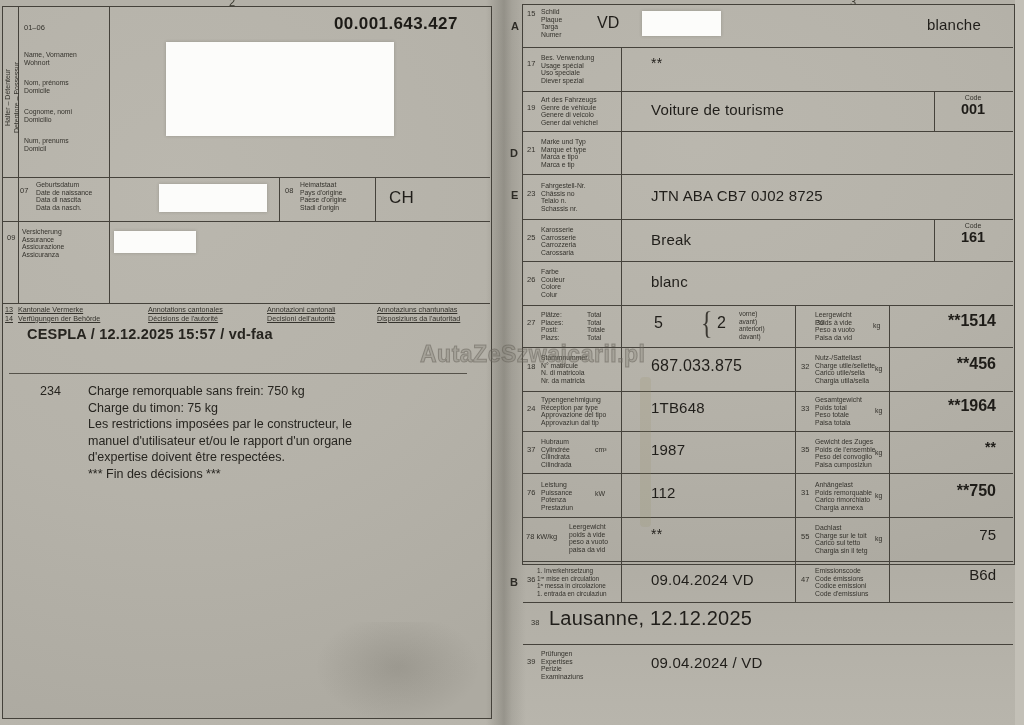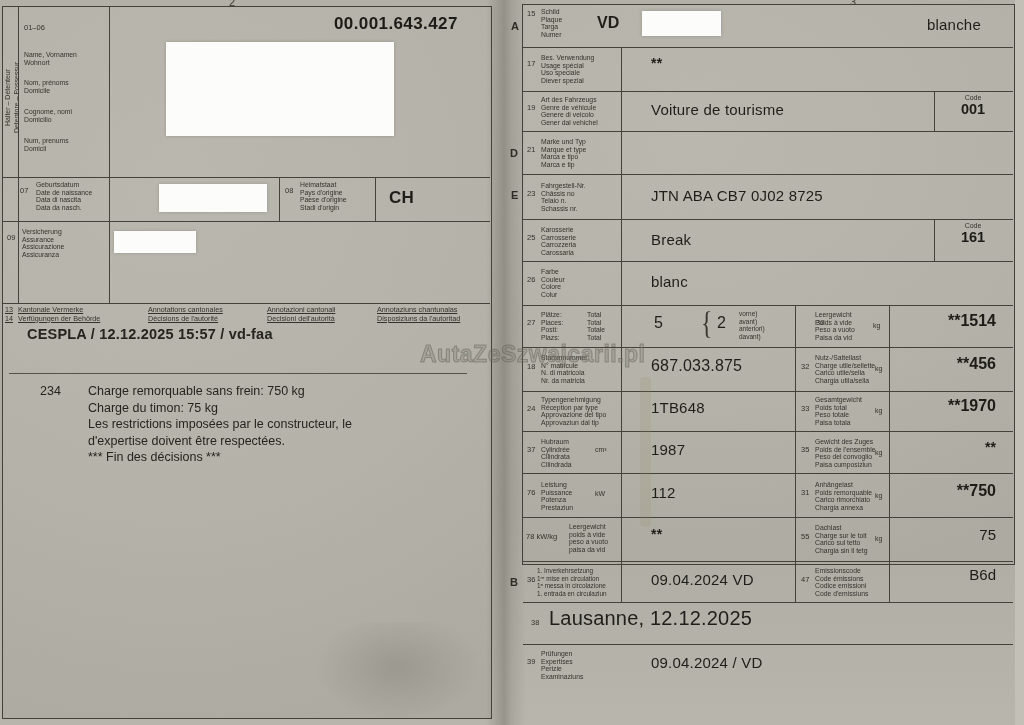--- a/index.html
+++ b/index.html
@@ -9,21 +9,21 @@
   .page{position:absolute;border:1.5px solid #44413a;
         background:radial-gradient(120% 80% at 35% 25%,#bab7ae 0%,#b5b2a9 55%,#adaaa1 100%);}
   .ln{position:absolute;background:#45423b;}
   .ln.h{height:1px;}
   .ln.v{width:1px;}
   .ln.thin{height:1px;background:#55524a;}
   .n{position:absolute;font-size:7.5px;color:#34322c;line-height:8px;}
   .l{position:absolute;font-size:6.8px;line-height:7.6px;white-space:pre-line;color:#34322c;}
   .l.und{text-decoration:underline;font-size:7.2px;line-height:8.6px;}
   .v{position:absolute;font-size:15px;color:#201e1a;letter-spacing:.2px;white-space:nowrap;}
-  .v.b{font-weight:bold;}
+  .v.b{font-weight:normal;}
   .u{position:absolute;font-size:7px;color:#34322c;}
   .redact{position:absolute;background:#fcfcfa;box-shadow:0 0 3px rgba(60,58,50,.25);}
   .docnum{position:absolute;font-size:17px;font-weight:bold;letter-spacing:.4px;color:#1d1b17;}
   .entry{position:absolute;font-size:14.5px;font-weight:bold;letter-spacing:.2px;color:#26241f;white-space:nowrap;}
   .dec{position:absolute;font-size:12.5px;line-height:16.5px;color:#26241f;white-space:nowrap;}
   .vert-label{position:absolute;left:-76px;top:82px;width:170px;text-align:center;
               transform:rotate(-90deg);font-size:7px;line-height:8.5px;color:#34322c;}
   .letter{position:absolute;font-size:11px;font-weight:bold;color:#2b2924;}
   .tick{position:absolute;font-size:11px;color:#3a382f;}
   .rv{position:absolute;left:366px;width:123px;padding-right:16px;text-align:right;
@@ -107,20 +107,21 @@
 Decisioni dell'autorità</div>
     <div class="l und" style="left:374px;top:299px">Annotaziuns chantunalas
 Disposiziuns da l'autoritad</div>
     <span class="entry" style="left:24px;top:319px">CESPLA / 12.12.2025 15:57 / vd-faa</span>
 
     <span class="dec" style="left:37px;top:376px">234</span>
     <div class="dec" style="left:85px;top:376px">
       <div>Charge remorquable sans frein: 750 kg</div>
       <div>Charge du timon: 75 kg</div>
       <div>Les restrictions imposées par le constructeur, le</div>
+      <div>manuel d'utilisateur et/ou le rapport d'un organe</div>
       <div>d'expertise doivent être respectées.</div>
       <div>*** Fin des décisions ***</div>
     </div>
 
     <div class="crease" style="left:290px;top:615px;width:190px;height:100px"></div>
   </div>
 
   <span class="letter" style="left:511px;top:20px">A</span>
   <span class="letter" style="left:510px;top:147px">D</span>
   <span class="letter" style="left:511px;top:189px">E</span>
@@ -249,21 +250,21 @@
 Réception par type
 Approvazione del tipo
 Approvaziun dal tip</div>
     <span class="v" style="left:128px;top:394px">1TB648</span>
     <span class="n" style="left:278px;top:400px">33</span>
     <div class="l" style="left:292px;top:391px">Gesamtgewicht
 Poids total
 Peso totale
 Paisa totala</div>
     <span class="u" style="left:352px;top:402px">kg</span>
-    <span class="rv b" style="top:392px">**1970</span>
+    <span class="rv b" style="top:392px">**1964</span>
 
     <span class="n" style="left:4px;top:441px">37</span>
     <div class="l" style="left:18px;top:433px">Hubraum
 Cylindrée
 Cilindrata
 Cilindrada</div>
     <span class="u" style="left:72px;top:441px">cm³</span>
     <span class="v" style="left:128px;top:436px">1987</span>
     <span class="n" style="left:278px;top:441px">35</span>
     <div class="l" style="left:292px;top:433px">Gewicht des Zuges

